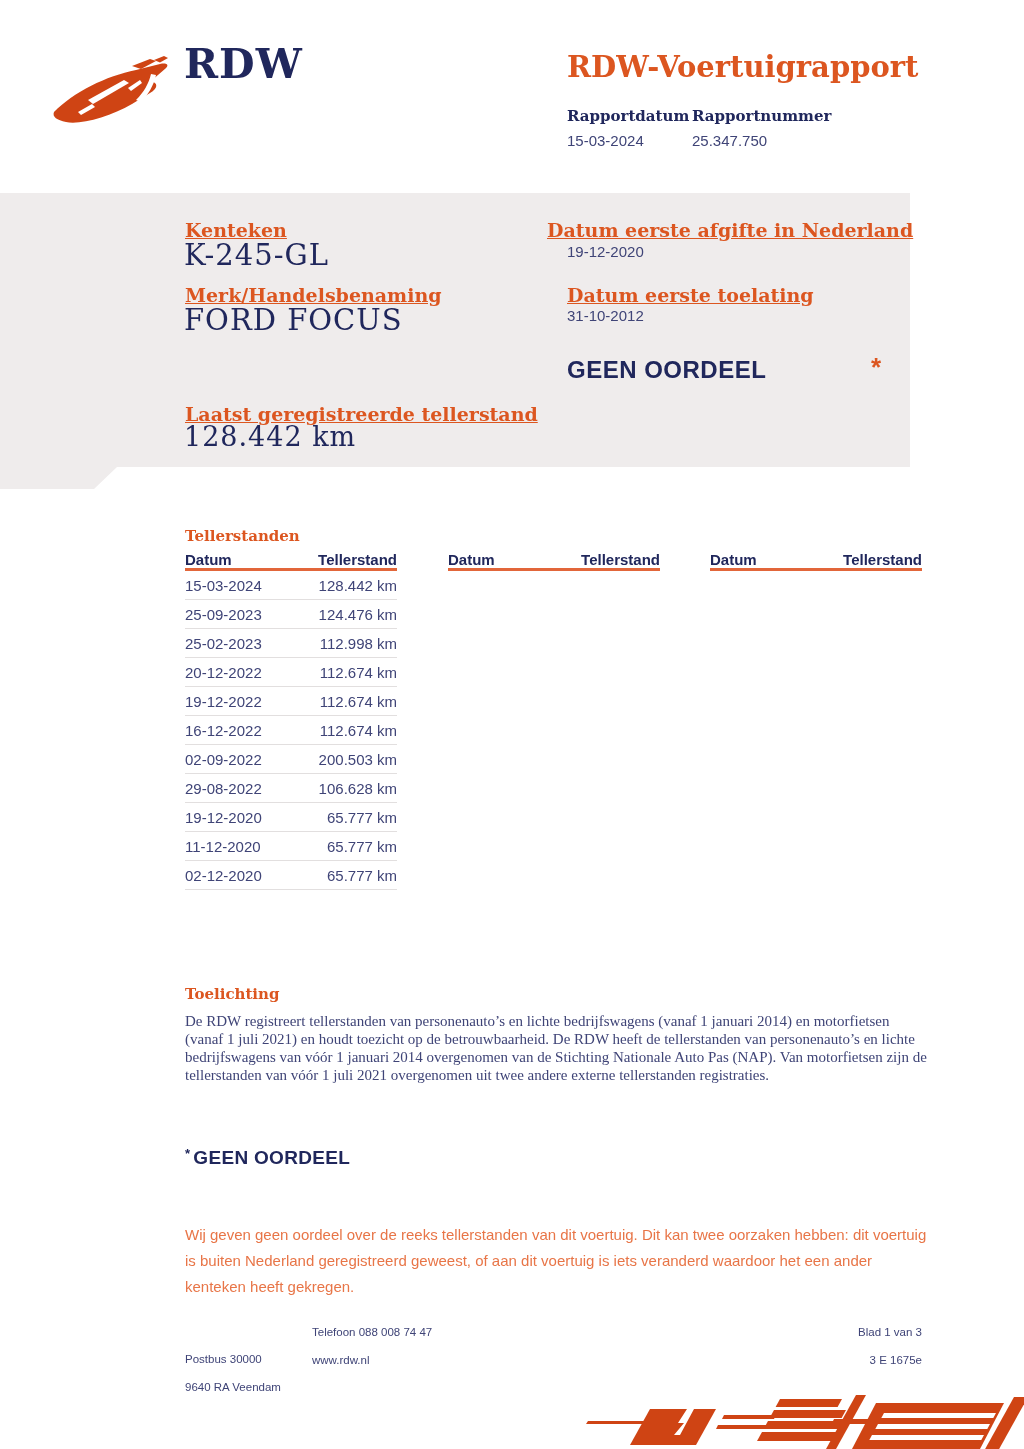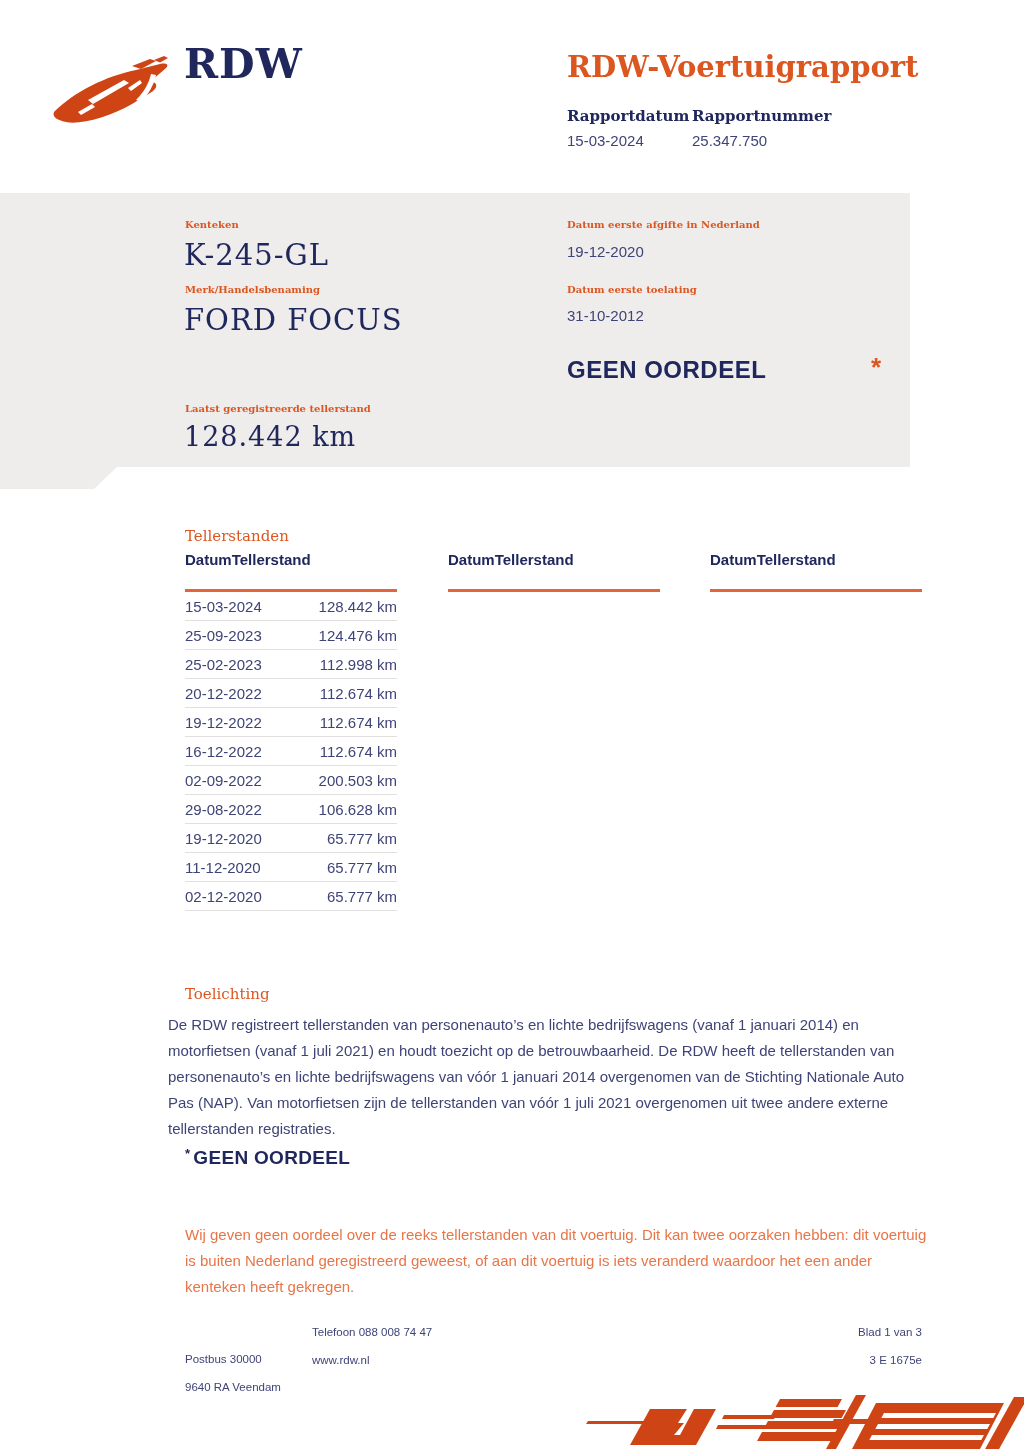--- a/index.html
+++ b/index.html
@@ -45,22 +45,23 @@
   
   .summary-box{
     position:absolute;left:0;top:193px;width:910px;height:296px;
     background:var(--panel-gray);
     -webkit-clip-path:polygon(0 0,100% 0,100% 274px,117px 274px,94px 100%,0 100%);
     clip-path:polygon(0 0,100% 0,100% 274px,117px 274px,94px 100%,0 100%);
   }
   .field-label{
     position:absolute;
     font-family:"DejaVu Serif","Liberation Serif",serif;
-    font-weight:bold;font-size:10px;color:var(--accent-orange);
+    font-weight:bold;font-size:19px;color:var(--accent-orange);
     white-space:nowrap;
+    text-decoration:underline;
   }
   .field-value-lg{
     position:absolute;
     font-family:"DejaVu Serif","Liberation Serif",serif;
     font-size:29px;color:var(--navy);letter-spacing:1px;white-space:nowrap;
   }
   .field-value-sm{
     position:absolute;font-size:15px;color:var(--body-navy);white-space:nowrap;
   }
   .verdict-main{
@@ -69,39 +70,39 @@
   }
   .verdict-star{
     position:absolute;left:871px;top:352px;
     font-size:26px;font-weight:bold;color:var(--accent-orange);
   }
 
   
   .section-title{
     position:absolute;
     font-family:"DejaVu Serif","Liberation Serif",serif;
-    font-weight:normal;font-size:15px;color:var(--accent-orange);
+    font-weight:bold;font-size:15px;color:var(--accent-orange);
   }
   .col-group{position:absolute;top:551px;width:212px;}
   .g1{left:185px;} .g2{left:448px;} .g3{left:710px;}
   .thead{
-    display:flex;align-items:flex-end;
-    padding-bottom:21px;border-bottom:3px solid #e2663a;
+    display:flex;justify-content:space-between;align-items:flex-end;
+    padding-bottom:0;border-bottom:3px solid #e2663a;
     font-size:15px;font-weight:bold;color:var(--navy);
   }
   .trow{
     display:flex;justify-content:space-between;align-items:center;
     height:29px;border-bottom:1px solid var(--rule-gray);
     font-size:15px;color:var(--body-navy);
   }
 
   
   .body-par{
-    position:absolute;left:168px;width:742px;
-    font-size:15px;line-height:26px;color:var(--body-navy);
+    position:absolute;left:185px;width:742px;
+    font-size:15px;line-height:18px;color:var(--body-navy);font-family:Liberation Serif, serif;
   }
   .verdict2-title{
     position:absolute;left:185px;top:1146px;
     font-size:19px;font-weight:bold;color:var(--navy);letter-spacing:0.3px;
   }
   .verdict2-title .fn-star{font-size:13px;vertical-align:6px;margin-right:3px;}
   .orange-par{
     position:absolute;left:185px;top:1176px;width:742px;
     font-size:15px;line-height:26px;color:var(--text-orange);margin-top:46px;
   }
@@ -142,21 +143,21 @@
   <div class="meta-value pos-numcol">25.347.750</div>
 
   <section class="summary-box"></section>
 
   <div class="field-label" style="left:185px;top:219px;">Kenteken</div>
   <div class="field-value-lg" style="left:184px;top:238px;">K-245-GL</div>
 
   <div class="field-label" style="left:185px;top:284px;">Merk/Handelsbenaming</div>
   <div class="field-value-lg" style="left:184px;top:303px;">FORD FOCUS</div>
 
-  <div class="field-label" style="left:567px;top:219px;">Datum eerste afgifte in Nederland</div>
+  <div class="field-label" style="left:547px;top:219px;">Datum eerste afgifte in Nederland</div>
   <div class="field-value-sm" style="left:567px;top:243px;">19-12-2020</div>
 
   <div class="field-label" style="left:567px;top:284px;">Datum eerste toelating</div>
   <div class="field-value-sm" style="left:567px;top:307px;">31-10-2012</div>
 
   <div class="verdict-main">GEEN OORDEEL</div>
   <div class="verdict-star">*</div>
 
   <div class="field-label" style="left:185px;top:403px;">Laatst geregistreerde tellerstand</div>
   <div class="field-value-lg" style="left:184px;top:421px;font-size:27px;">128.442 km</div>

